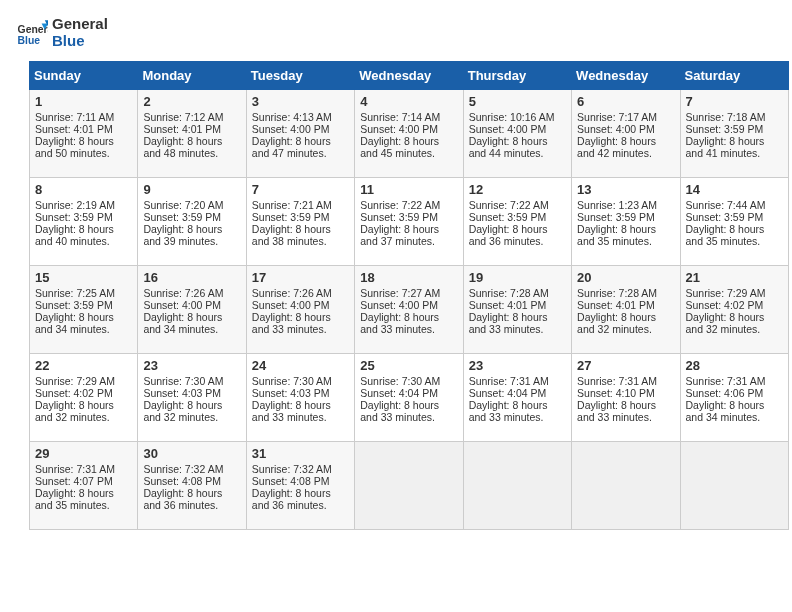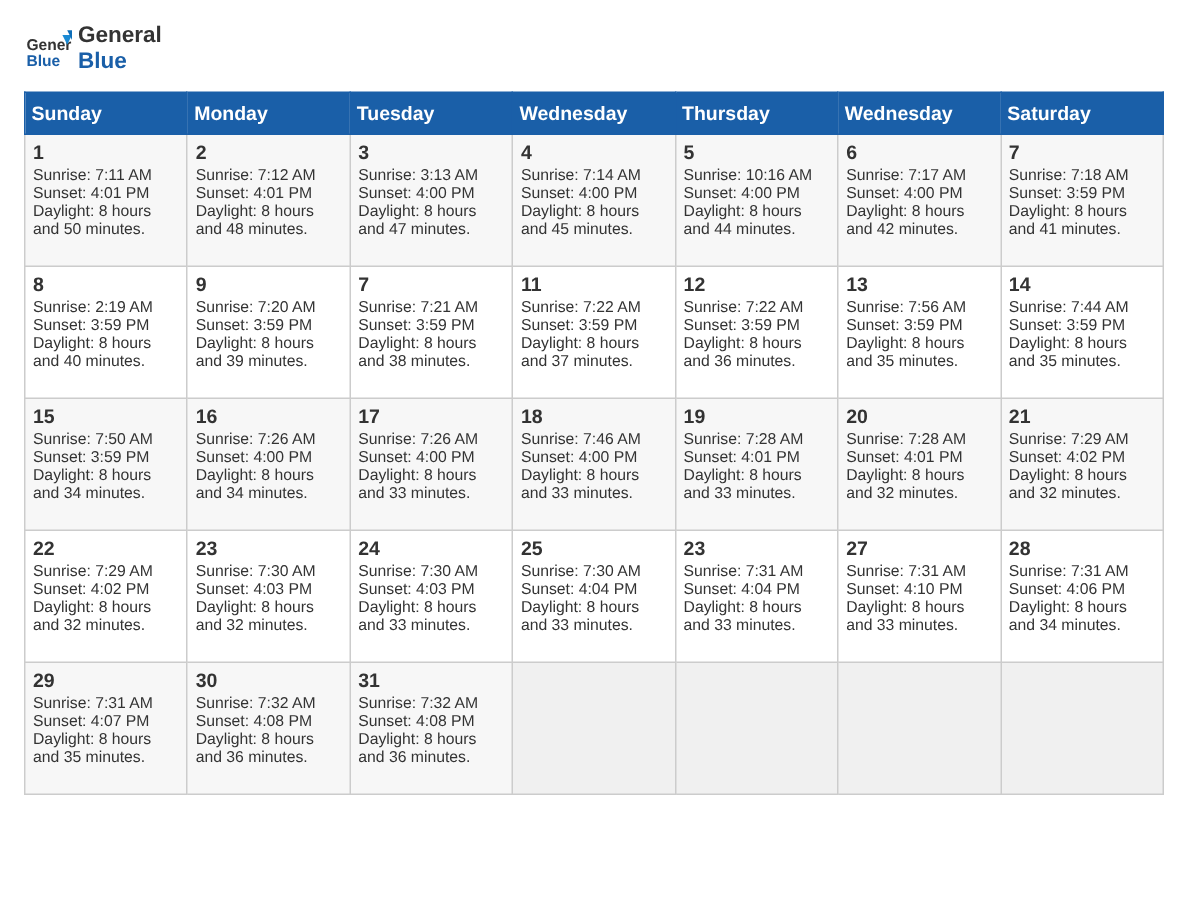--- a/index.html
+++ b/index.html
@@ -32,20 +32,21 @@
       color: #333;
     }
     .location {
       font-size: 15px;
       color: #555;
     }
     table {
       width: 100%;
       border-collapse: collapse;
       table-layout: fixed;
+      margin-left: 13px;
     }
     thead tr th {
       background: #1a5fa8;
       color: #fff;
       font-size: 13px;
       font-weight: bold;
       padding: 6px 4px;
       text-align: left;
       border: 1px solid #1a5fa8;
     }
@@ -114,21 +115,21 @@
         <span>Daylight: 8 hours and 50 minutes.</span>
       </td>
         <td>
         <span class="day-num">2</span>
         <span>Sunrise: 7:12 AM</span><br>
         <span>Sunset: 4:01 PM</span><br>
         <span>Daylight: 8 hours and 48 minutes.</span>
       </td>
         <td>
         <span class="day-num">3</span>
-        <span>Sunrise: 3:13 AM</span><br>
+        <span>Sunrise: 4:13 AM</span><br>
         <span>Sunset: 4:00 PM</span><br>
         <span>Daylight: 8 hours and 47 minutes.</span>
       </td>
         <td>
         <span class="day-num">4</span>
         <span>Sunrise: 7:14 AM</span><br>
         <span>Sunset: 4:00 PM</span><br>
         <span>Daylight: 8 hours and 45 minutes.</span>
       </td>
         <td>
@@ -176,53 +177,53 @@
         <span>Daylight: 8 hours and 37 minutes.</span>
       </td>
         <td>
         <span class="day-num">12</span>
         <span>Sunrise: 7:22 AM</span><br>
         <span>Sunset: 3:59 PM</span><br>
         <span>Daylight: 8 hours and 36 minutes.</span>
       </td>
         <td>
         <span class="day-num">13</span>
-        <span>Sunrise: 7:56 AM</span><br>
+        <span>Sunrise: 1:23 AM</span><br>
         <span>Sunset: 3:59 PM</span><br>
         <span>Daylight: 8 hours and 35 minutes.</span>
       </td>
         <td>
         <span class="day-num">14</span>
         <span>Sunrise: 7:44 AM</span><br>
         <span>Sunset: 3:59 PM</span><br>
         <span>Daylight: 8 hours and 35 minutes.</span>
       </td>
       </tr>
       <tr>
         <td>
         <span class="day-num">15</span>
-        <span>Sunrise: 7:50 AM</span><br>
+        <span>Sunrise: 7:25 AM</span><br>
         <span>Sunset: 3:59 PM</span><br>
         <span>Daylight: 8 hours and 34 minutes.</span>
       </td>
         <td>
         <span class="day-num">16</span>
         <span>Sunrise: 7:26 AM</span><br>
         <span>Sunset: 4:00 PM</span><br>
         <span>Daylight: 8 hours and 34 minutes.</span>
       </td>
         <td>
         <span class="day-num">17</span>
         <span>Sunrise: 7:26 AM</span><br>
         <span>Sunset: 4:00 PM</span><br>
         <span>Daylight: 8 hours and 33 minutes.</span>
       </td>
         <td>
         <span class="day-num">18</span>
-        <span>Sunrise: 7:46 AM</span><br>
+        <span>Sunrise: 7:27 AM</span><br>
         <span>Sunset: 4:00 PM</span><br>
         <span>Daylight: 8 hours and 33 minutes.</span>
       </td>
         <td>
         <span class="day-num">19</span>
         <span>Sunrise: 7:28 AM</span><br>
         <span>Sunset: 4:01 PM</span><br>
         <span>Daylight: 8 hours and 33 minutes.</span>
       </td>
         <td>

